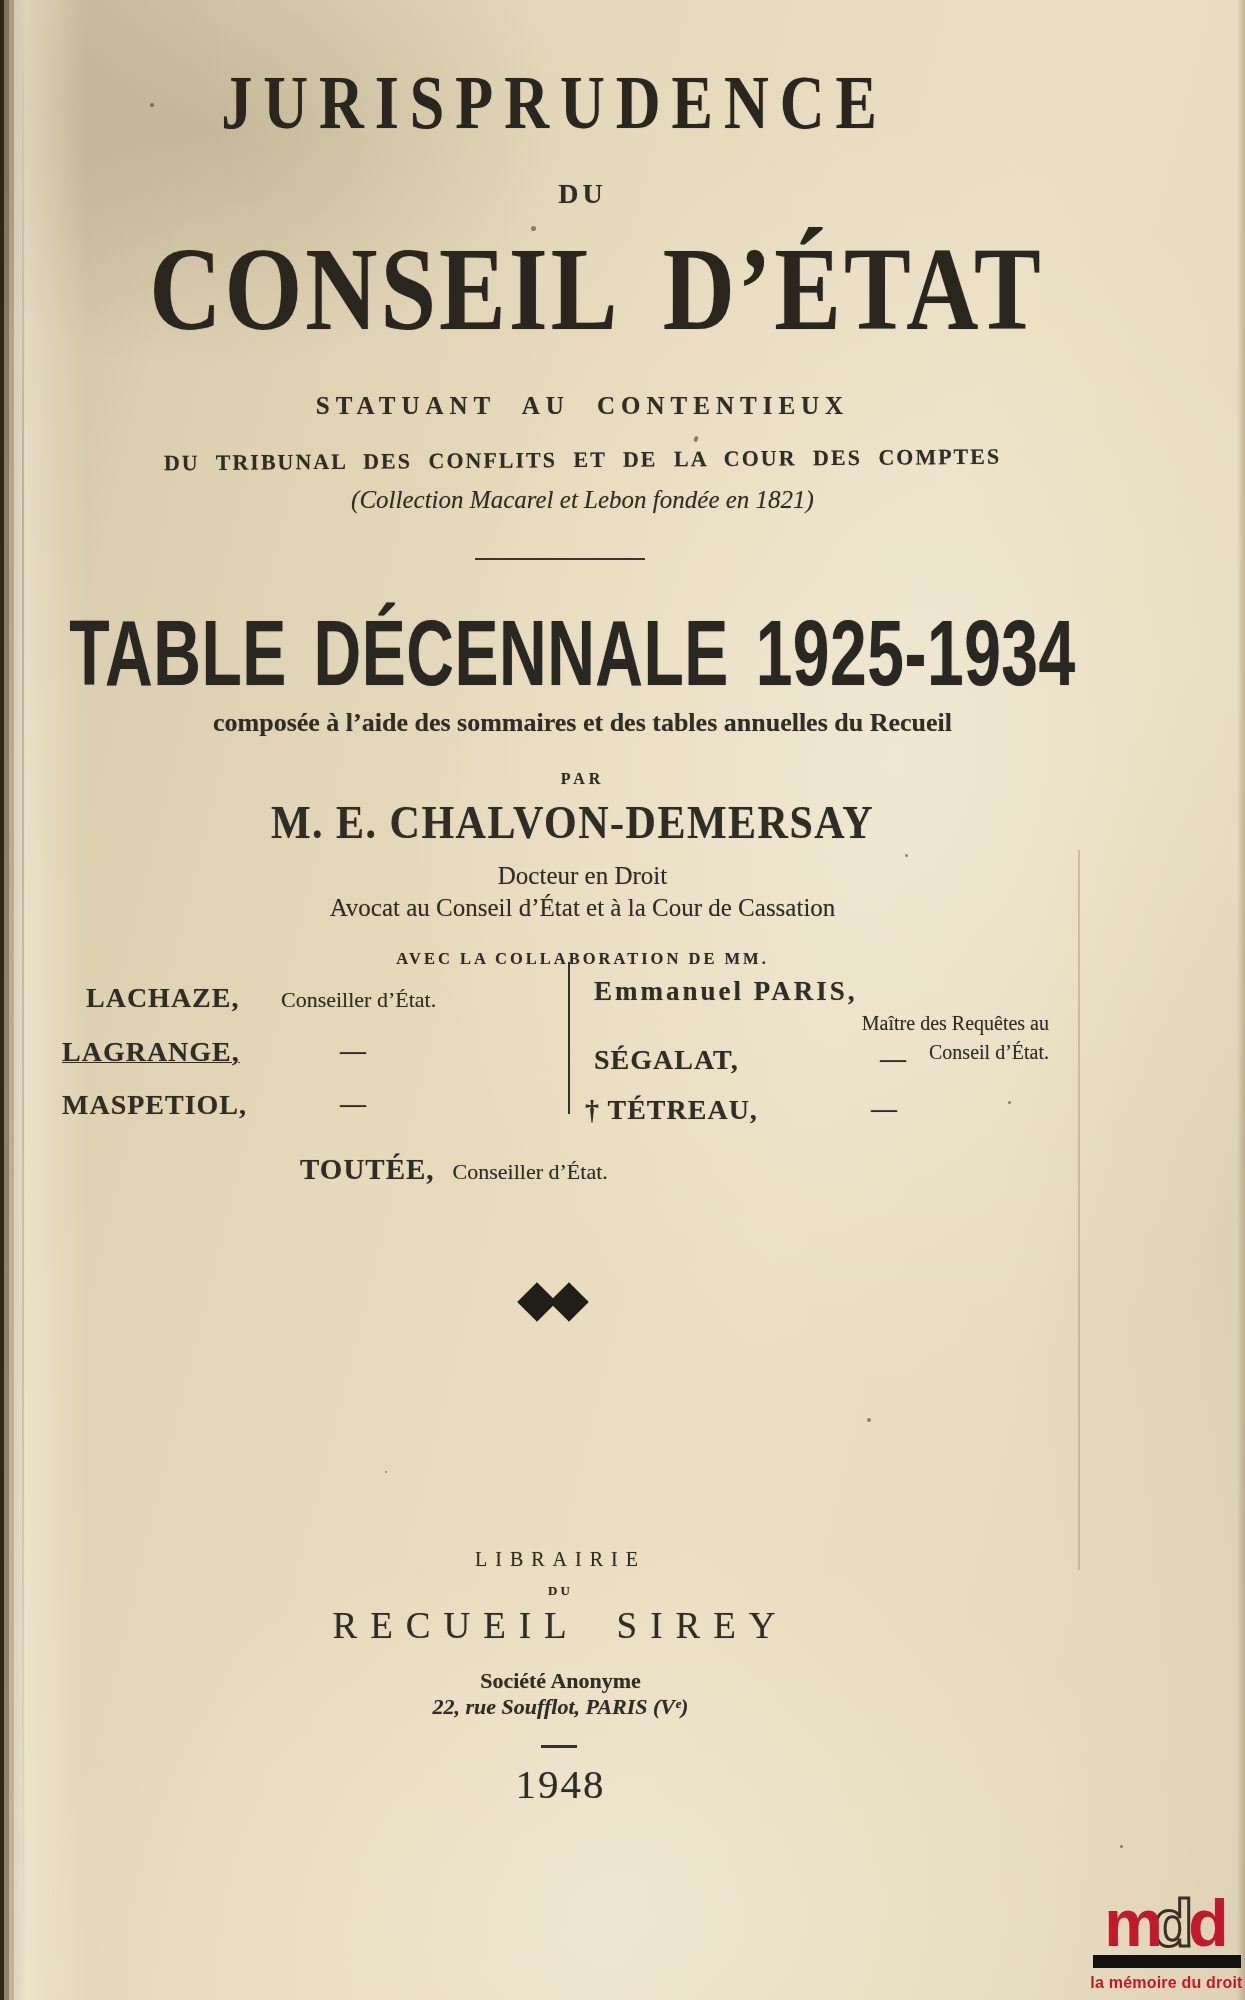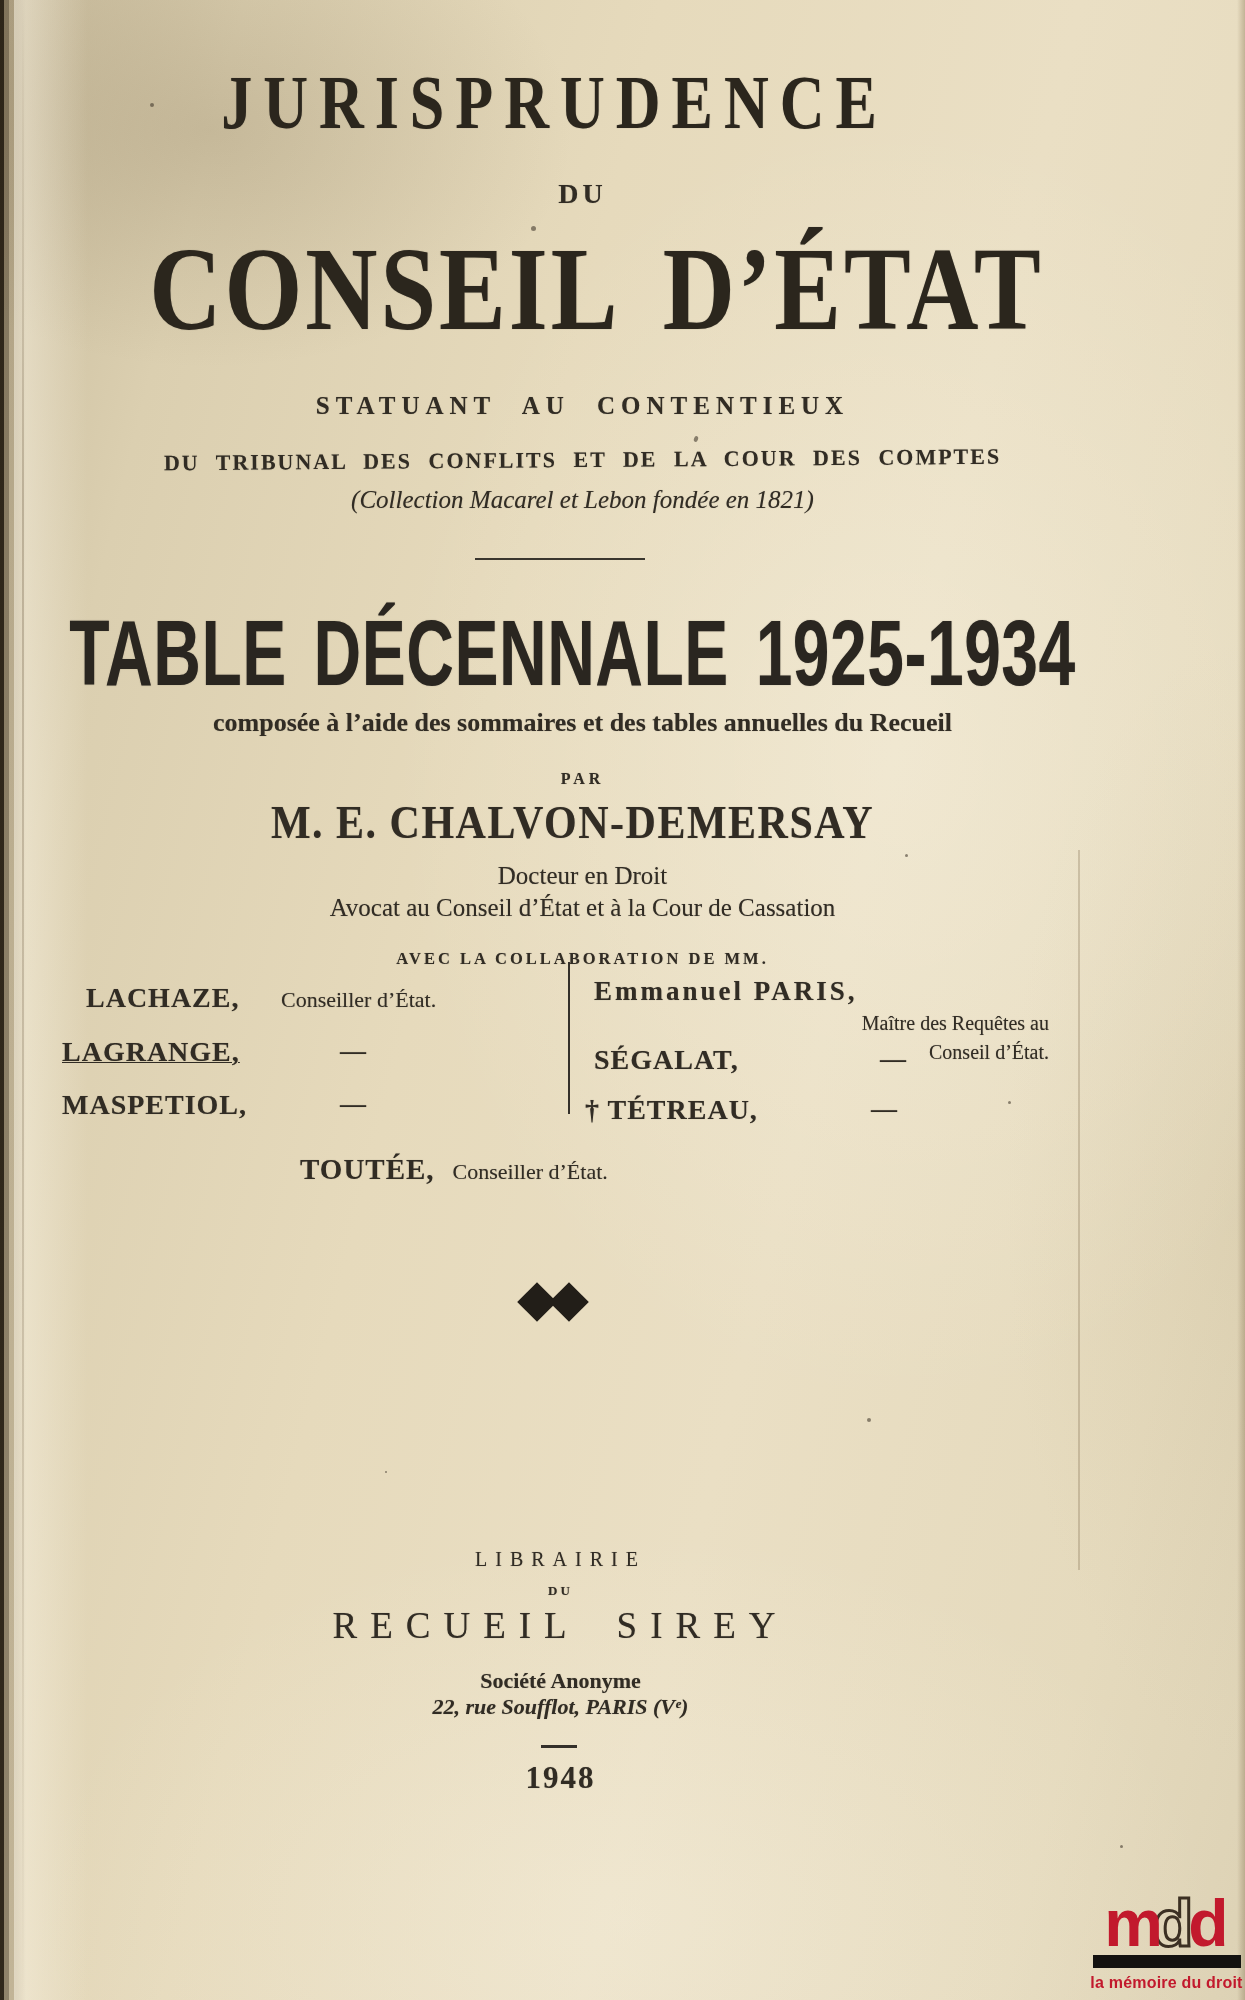--- a/index.html
+++ b/index.html
@@ -70,21 +70,21 @@
 
   .imprint{position:absolute;left:18px;top:0;width:1085px;}
   .imp{position:absolute;left:0;width:100%;text-align:center;white-space:nowrap;
     text-shadow:0 0 1px rgba(49,44,36,0.35);}
   .i1{top:1548px;font-size:20px;letter-spacing:8px;}
   .i2{top:1583px;font-size:13px;font-weight:bold;letter-spacing:3px;}
   .i3{top:1604px;font-size:37px;letter-spacing:13px;word-spacing:16px;}
   .i4{top:1661px;font-size:22px;font-weight:bold;margin-top:7px;}
   .i5{top:1694px;font-size:22px;font-weight:bold;font-style:italic;}
   .rule2{position:absolute;left:541px;top:1745px;width:36px;height:3px;background:#34302a;}
-  .i6{top:1760px;font-size:31px;font-weight:bold;letter-spacing:2px;}
+  .i6{top:1760px;font-size:41px;font-weight:normal;letter-spacing:2px;}
 
   .logo{position:absolute;left:1088px;top:1892px;width:157px;text-align:center;
     font-family:"Liberation Sans","DejaVu Sans",sans-serif;}
   .logo-letters{display:flex;justify-content:center;align-items:flex-end;
     font-weight:bold;font-size:66px;line-height:0.82;height:58px;}
   .logo-m{color:#c2192d;position:relative;z-index:1;margin-right:-5px;}
   .logo-d-outline{color:transparent;-webkit-text-stroke:3px #3c3023;position:relative;z-index:0;margin:0 -5px;}
   .logo-d{color:#c2192d;position:relative;z-index:2;}
   .logo-bar{width:148px;height:13px;background:#141210;margin:5px auto 0;}
   .logo-tagline{margin-top:6px;font-size:16px;font-weight:bold;color:#c2192d;

